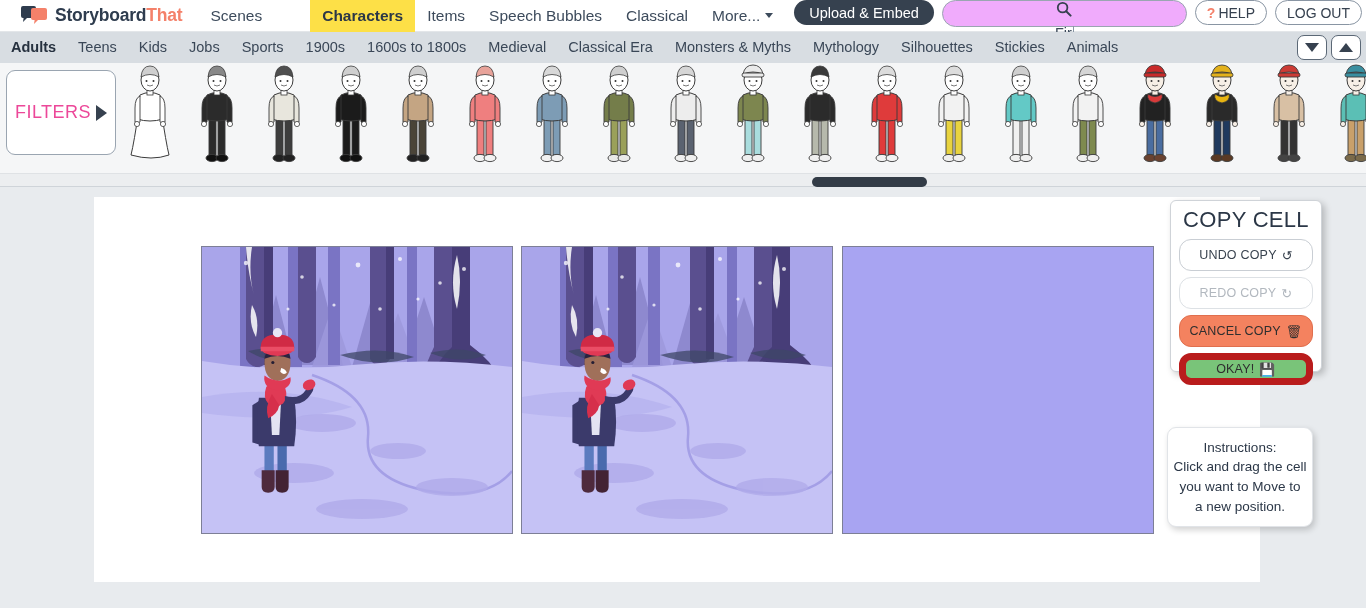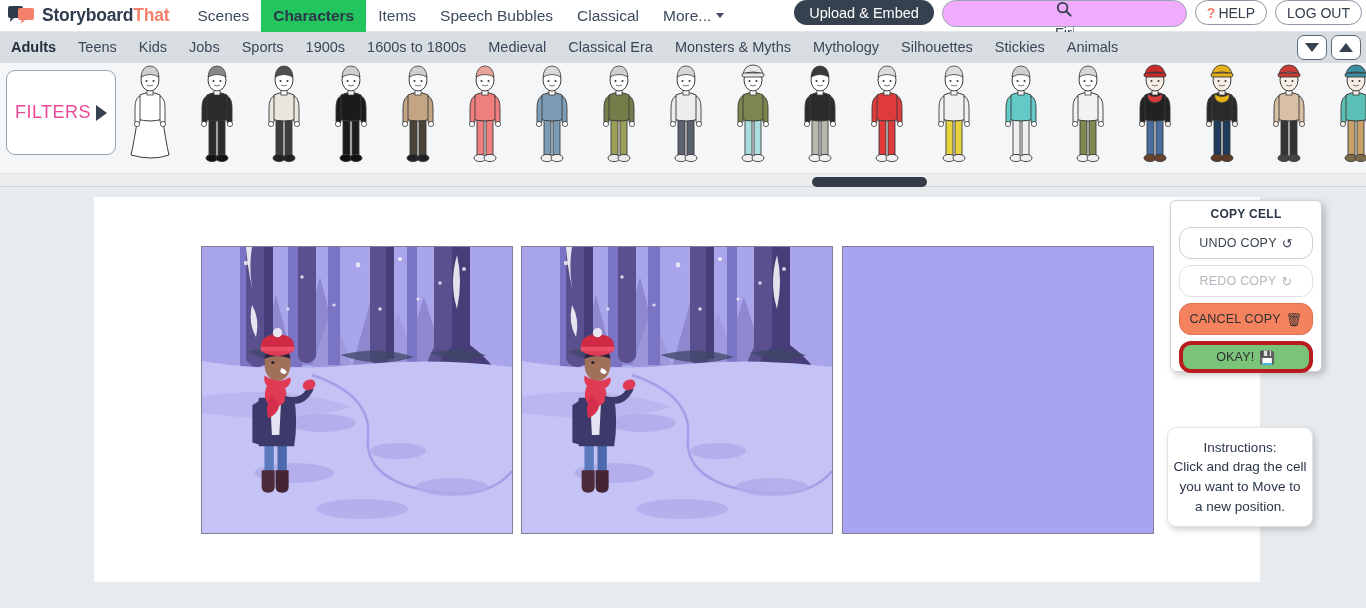--- a/index.html
+++ b/index.html
@@ -11,36 +11,36 @@
   }
 
   
   .topbar {
     height: 32px; width: 100%;
     background: #ffffff;
     display: flex; align-items: center;
     position: relative;
     border-bottom: 1px solid #e3e6e9;
   }
-  .logo-wrap { display: flex; align-items: center; padding-left: 7px; gap: 5px; }
+  .logo-wrap { display: flex; align-items: center; padding-left: 20px; gap: 5px; }
   .logo-mark { width: 30px; height: 22px; position: relative; flex: none; }
   .logo-text { font-size: 17.5px; font-weight: 600; letter-spacing: -0.2px; }
   .logo-text .a { color: #2e3c4e; }
   .logo-text .b { color: #f4816a; }
 
   .nav-main { display: flex; align-items: stretch; height: 32px; margin-left: 16px; }
   .nav-main .navitem {
     display: flex; align-items: center;
     padding: 1px 12px;
     font-size: 15.5px; color: #3d4b5c;
     height: 32px; cursor: pointer;
     white-space: nowrap;
   }
   .nav-main .navitem.active {
-    background: #22c55e; font-weight: bold; color: #2b3747;
+    background: #fde047; font-weight: bold; color: #2b3747; margin-left: 36px;
   }
   .caret-d {
     display: inline-block; margin-left: 5px;
     border-left: 4px solid transparent; border-right: 4px solid transparent;
     border-top: 5px solid #3d4b5c;
   }
 
   .header-right {
     position: absolute; right: 0; top: 0; height: 32px;
     display: flex; align-items: flex-start; gap: 8px; padding-right: 4px;
@@ -168,33 +168,33 @@
   .copy-panel {
     position: absolute; left: 1170px; top: 200px;
     width: 152px; height: 172px;
     background: #fff;
     border: 1px solid #cfd3d8; border-radius: 6px;
     box-shadow: 3px 3px 7px rgba(0,0,0,0.22);
     padding: 6px 8px 8px;
     z-index: 40;
   }
   .copy-title {
-    text-align: center; font-size: 12px; font-weight: bold;
+    text-align: center; font-size: 22px; font-weight: normal;
     color: #2b3747; letter-spacing: 0.3px; margin-bottom: 6px;
   }
   .copy-btn {
     height: 32px; border-radius: 12px;
     display: flex; align-items: center; justify-content: center;
     font-size: 12.5px; margin-bottom: 6px;
     cursor: pointer; letter-spacing: 0.2px;
   }
   .copy-btn.plain { background: #fff; border: 1px solid #c9ced4; color: #39434f; }
   .copy-btn.disabled { background: #fff; border: 1px solid #dde1e5; color: #b2b8bf; cursor: default; }
   .copy-btn.danger { background: #f4825f; border: 1px solid #e06f4e; color: #2f2f2f; }
-  .copy-btn.ok { background: #79c479; border: 4px solid #b91c1c; color: #2f2f2f; margin-bottom: 17px; }
+  .copy-btn.ok { background: #79c479; border: 7px solid #b91c1c; color: #2f2f2f; margin-bottom: 17px; }
   .copy-btn .gl { margin-left: 5px; font-size: 13px; }
 
   
   .instructions {
     position: absolute; left: 1147px; top: 427px;
     width: 146px; height: 100px;
     background: #fff; border-radius: 9px;
     border: 1px solid #e1e4e8;
     box-shadow: 2px 3px 6px rgba(0,0,0,0.18);
     display: flex; flex-direction: column; align-items: center; justify-content: center;

